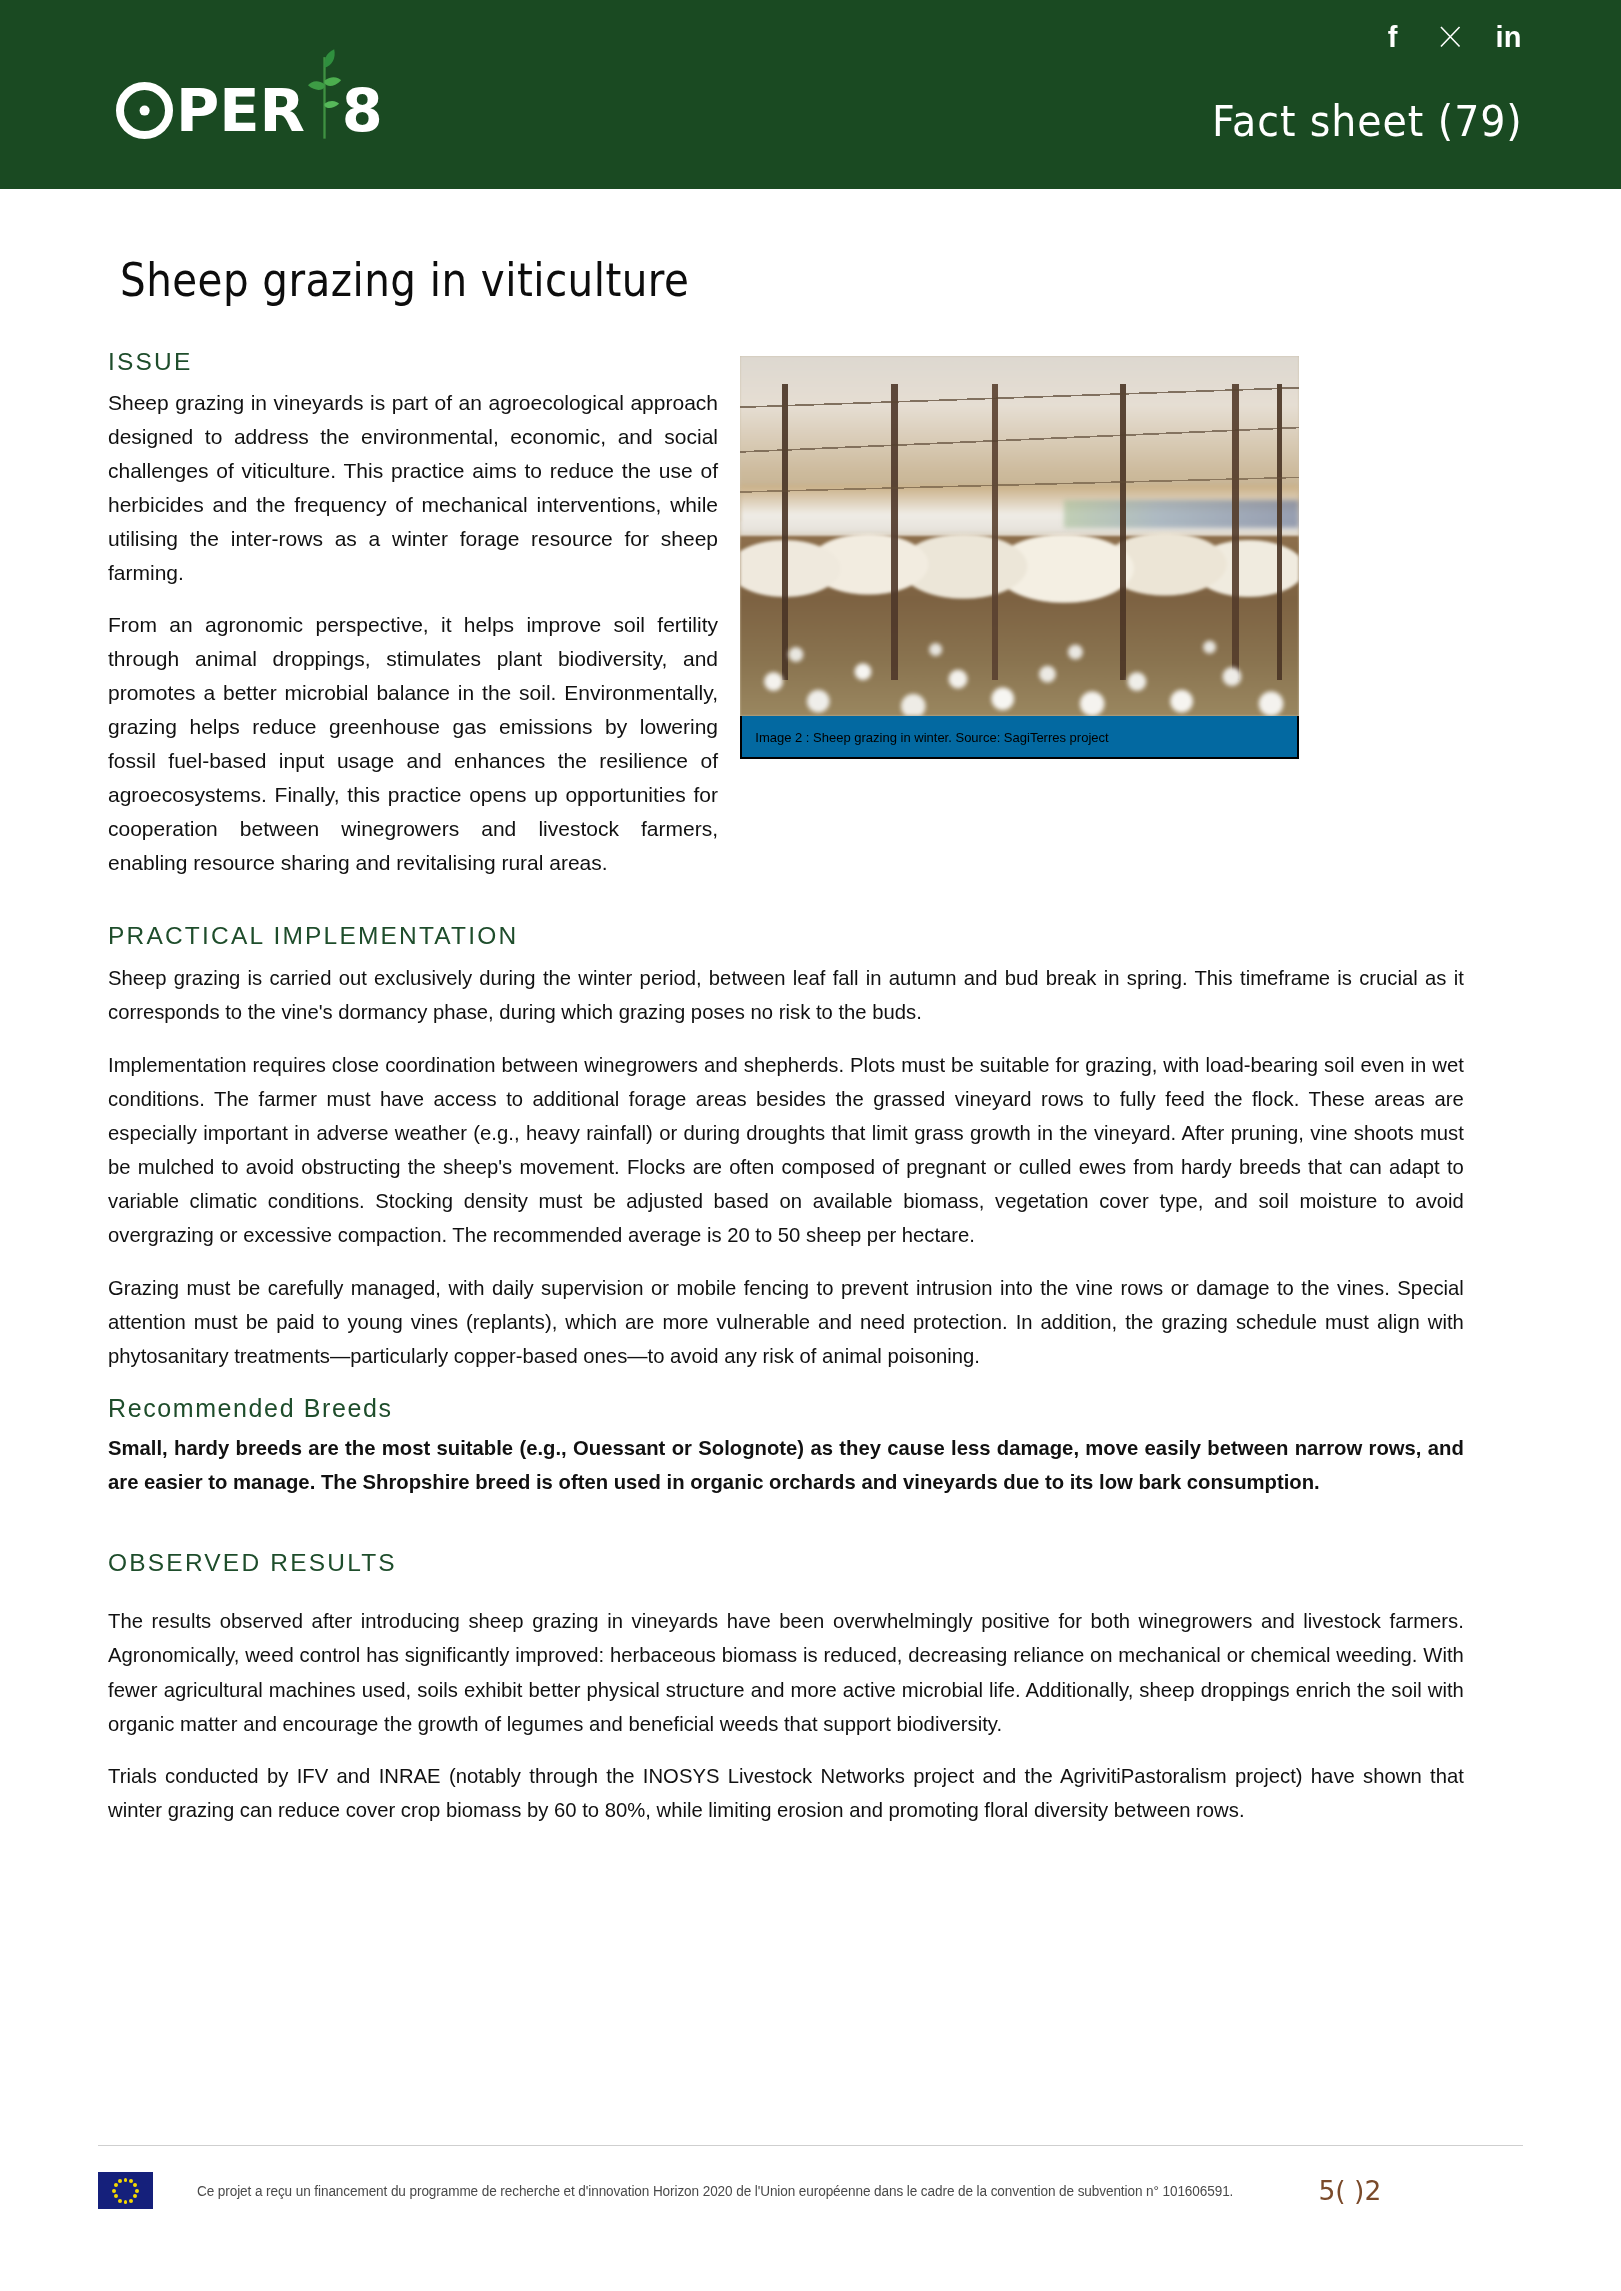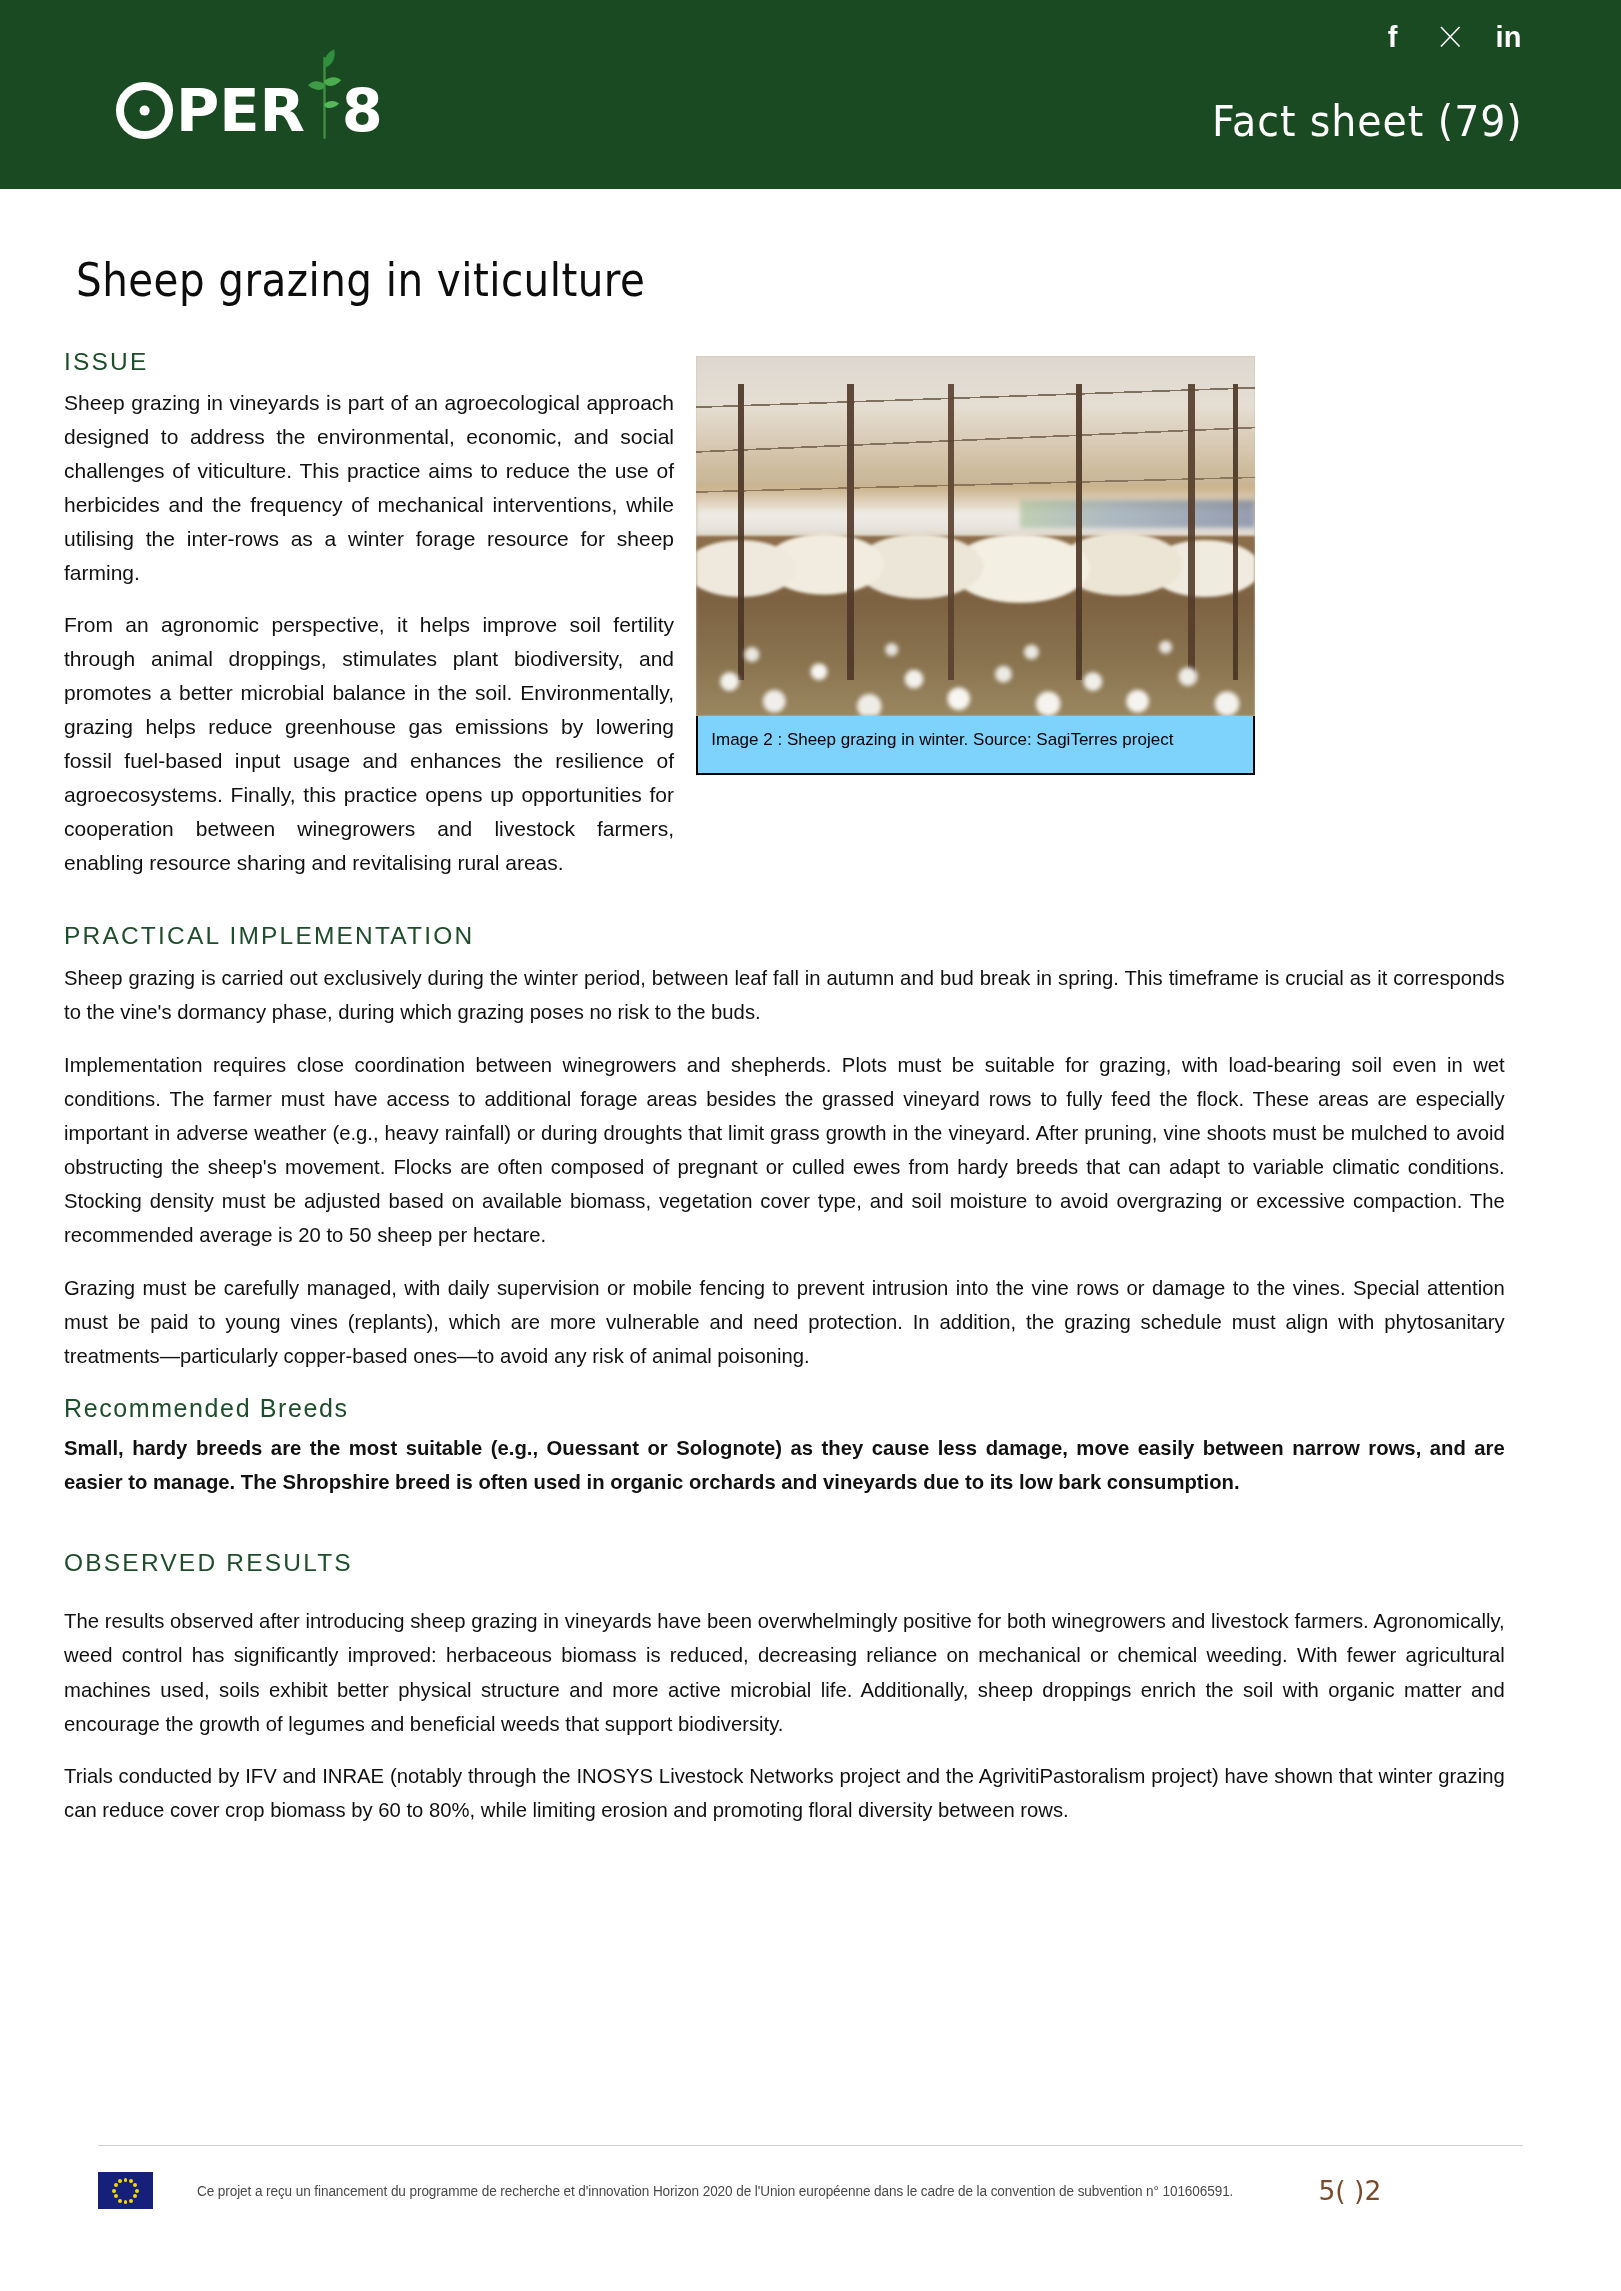--- a/index.html
+++ b/index.html
@@ -111,21 +111,21 @@
     color: #ffffff;
     letter-spacing: 1px;
     transform: scaleX(0.92);
     transform-origin: right center;
     white-space: nowrap;
   }
 
   
   .page {
     position: relative;
-    padding: 0 64px;
+    padding: 0 108px;
     box-sizing: border-box;
     width: 1621px;
   }
 
   .doc-title {
     font-family: "DejaVu Sans", sans-serif;
     font-size: 46px;
     font-weight: 400;
     color: #0d0d0d;
     margin: 64px 0 0 11.8px;
@@ -193,25 +193,25 @@
     overflow: hidden;
     background: #c9bda6;
   }
   .photo-caption {
     width: 559px;
     box-sizing: border-box;
     border: 2px solid #000000;
     border-top: none;
     padding: 13.7px 9.8px 13.7px 13.7px;
     font-family: "Liberation Sans", sans-serif;
-    font-size: 17px;
+    font-size: 13px;
     color: #000000;
     line-height: 1.35;
-    background: #7dd3fc;
-    height: 59px;
+    background: #0369a1;
+    height: 43px;
   }
 
   
   .ph-sky {
     position: absolute; left: 0; top: 0; width: 100%; height: 46%;
     background: linear-gradient(180deg, #ddd8d0 0%, #e6ded3 30%, #cdbb9d 70%, #bda886 100%);
     filter: blur(1px);
   }
   .ph-mid {
     position: absolute; left: 0; top: 36%; width: 100%; height: 18%;

